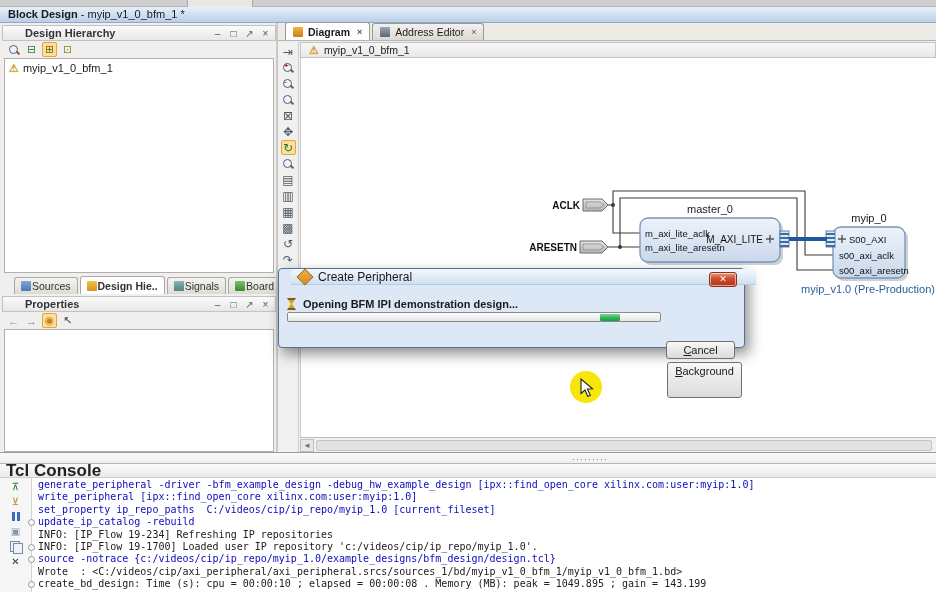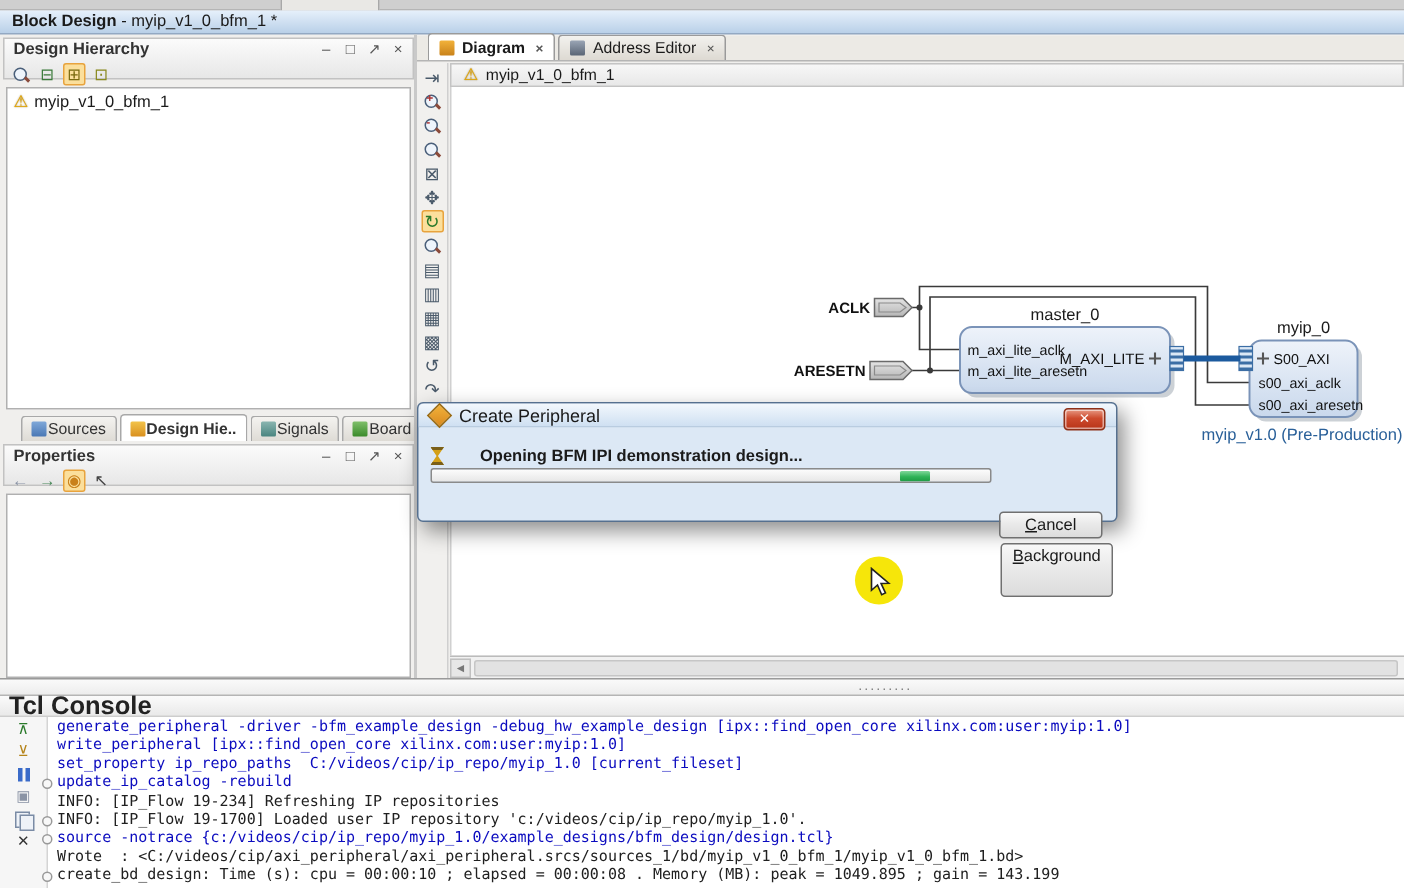--- a/index.html
+++ b/index.html
@@ -8,21 +8,21 @@
   .abs { position:absolute; }
 
   
   #top-strip { left:0; top:0; width:936px; height:7px; background:#cfcfcf; border-bottom:1px solid #b5b5b5; }
   #top-strip .tab-remnant { position:absolute; left:187px; top:0; width:66px; height:7px; background:#e9e8e5; border-left:1px solid #a8a8a8; border-right:1px solid #a8a8a8; }
   #title-bar { left:0; top:7px; width:936px; height:16px; background:linear-gradient(#e6f0fb,#b9d0e8); border-bottom:1px solid #93a9c3; line-height:15px; padding-left:8px; }
   #title-bar b { font-size:11px; }
   #title-bar span { font-size:11px; }
 
   
-  .panel-header { background:linear-gradient(#fbfbfb,#e7e7e7); border:1px solid #c2c2c2; height:28px; line-height:14px; padding-left:6px; font-weight:bold; color:#333; }
+  .panel-header { background:linear-gradient(#fbfbfb,#e7e7e7); border:1px solid #c2c2c2; height:16px; line-height:14px; padding-left:22px; font-weight:bold; color:#333; }
   .panel-header .hdr-btns { position:absolute; right:4px; top:1px; display:flex; gap:5px; font-weight:normal; color:#555; }
   .panel-header .hdr-btns span { width:11px; text-align:center; font-size:10px; cursor:default; }
   .toolbar { display:flex; align-items:center; gap:3px; padding-left:4px; }
   .ti { width:15px; height:15px; display:inline-flex; align-items:center; justify-content:center; font-size:11px; color:#5a6b52; position:relative; }
   .ti.sel { background:#fbdf9c; border:1px solid #e8a33d; border-radius:2px; }
   .mag { position:relative; width:12px; height:12px; display:inline-block; }
   .mag::before { content:""; position:absolute; left:1px; top:1px; width:7px; height:7px; border:1.5px solid #4a5f7a; border-radius:50%; background:#eef4fb; }
   .mag::after { content:""; position:absolute; left:8px; top:8px; width:4px; height:2px; background:#8a4a3a; transform:rotate(45deg); }
   .mag .pm { position:absolute; left:2.1px; top:-0.5px; font-size:8px; font-weight:bold; color:#a33; }
 
@@ -72,24 +72,24 @@
   .copy-icon::before { left:2px; top:1px; }
   .copy-icon::after { left:5px; top:3px; }
   #tcl-lines { left:38px; top:479px; width:894px; }
   .tcl-line { font-family:"DejaVu Sans Mono","Liberation Mono",monospace; font-size:10px; line-height:12.4px; white-space:pre; position:relative; }
   .tcl-line.cmd { color:#0b0bbf; }
   .tcl-line.out { color:#202020; }
   .tcl-line.fold::before { content:""; position:absolute; left:-10px; top:3px; width:5px; height:5px; border:1px solid #999; border-radius:50%; background:#f8f8f8; }
 
   
   #dialog { left:278px; top:268px; width:467px; height:80px; border:1px solid #56708f; border-radius:4px; background:#dce8f5; box-shadow:4px 6px 14px rgba(0,0,0,.45); z-index:50; }
-  #dialog-title { position:absolute; left:0; top:0; width:100%; height:16px; background:linear-gradient(#f3f8fd,#cfe0f2); border-bottom:1px solid #b9cce0; border-radius:4px 4px 0 0; display:flex; align-items:center; gap:7px; padding-left:8px; font-size:12px;text-align:center; }
+  #dialog-title { position:absolute; left:12px; top:0; width:100%; height:16px; background:linear-gradient(#f3f8fd,#cfe0f2); border-bottom:1px solid #b9cce0; border-radius:4px 4px 0 0; display:flex; align-items:center; gap:7px; padding-left:8px; font-size:12px;text-align:center; }
   .vivado-icon { width:12px; height:12px; background:linear-gradient(135deg,#f2b23a,#d98a1f); transform:rotate(45deg); border:1px solid #9a6a10; display:inline-block; }
   #dlg-close { position:absolute; right:7px; top:3px; width:28px; height:15px; background:linear-gradient(#e89a85,#cd4a2d 45%,#b83418); border:1px solid #8e3018; border-radius:3px; color:#fff; font-size:9px; font-weight:bold; text-align:center; line-height:13px; box-shadow:0 0 0 1px rgba(255,255,255,.55) inset; }
-  #dlg-msg-row { position:absolute; left:8px; top:29px; display:flex; align-items:center; gap:24px; }
+  #dlg-msg-row { position:absolute; left:8px; top:29px; display:flex; align-items:center; gap:7px; }
   .hourglass-icon { width:9px; height:12px; background:#d4a017; clip-path:polygon(0 0,100% 0,55% 50%,100% 100%,0 100%,45% 50%); border-top:2px solid #7a5f18; border-bottom:2px solid #7a5f18; }
   #dlg-msg { font-weight:bold; font-size:11px; }
   #dlg-progress { position:absolute; left:8px; top:43px; width:374px; height:10px; border:1px solid #8a8a8a; border-radius:2px; background:linear-gradient(#fcfcfc,#e7e7e7); overflow:hidden; }
   #dlg-progress .blob { position:absolute; top:1px; width:20px; height:7px; background:linear-gradient(#7fd79a,#2fb357 55%,#1e9a44); border-radius:1px; }
   .dlg-btn { position:absolute; width:69px; height:18px; background:linear-gradient(#f8f8f8,#e9e9e9 48%,#dcdcdc); border:1px solid #707070; border-radius:3px; text-align:center; font-size:11px; line-height:16px;margin-top:44px; }
   .dlg-btn .lbl { display:block; }
   .dlg-btn .lbl::first-letter { text-decoration:underline; }
   #btn-cancel { right:9px; top:28px; }
   #btn-background { right:2px; top:49px; width:75px; height:36px; }
 

